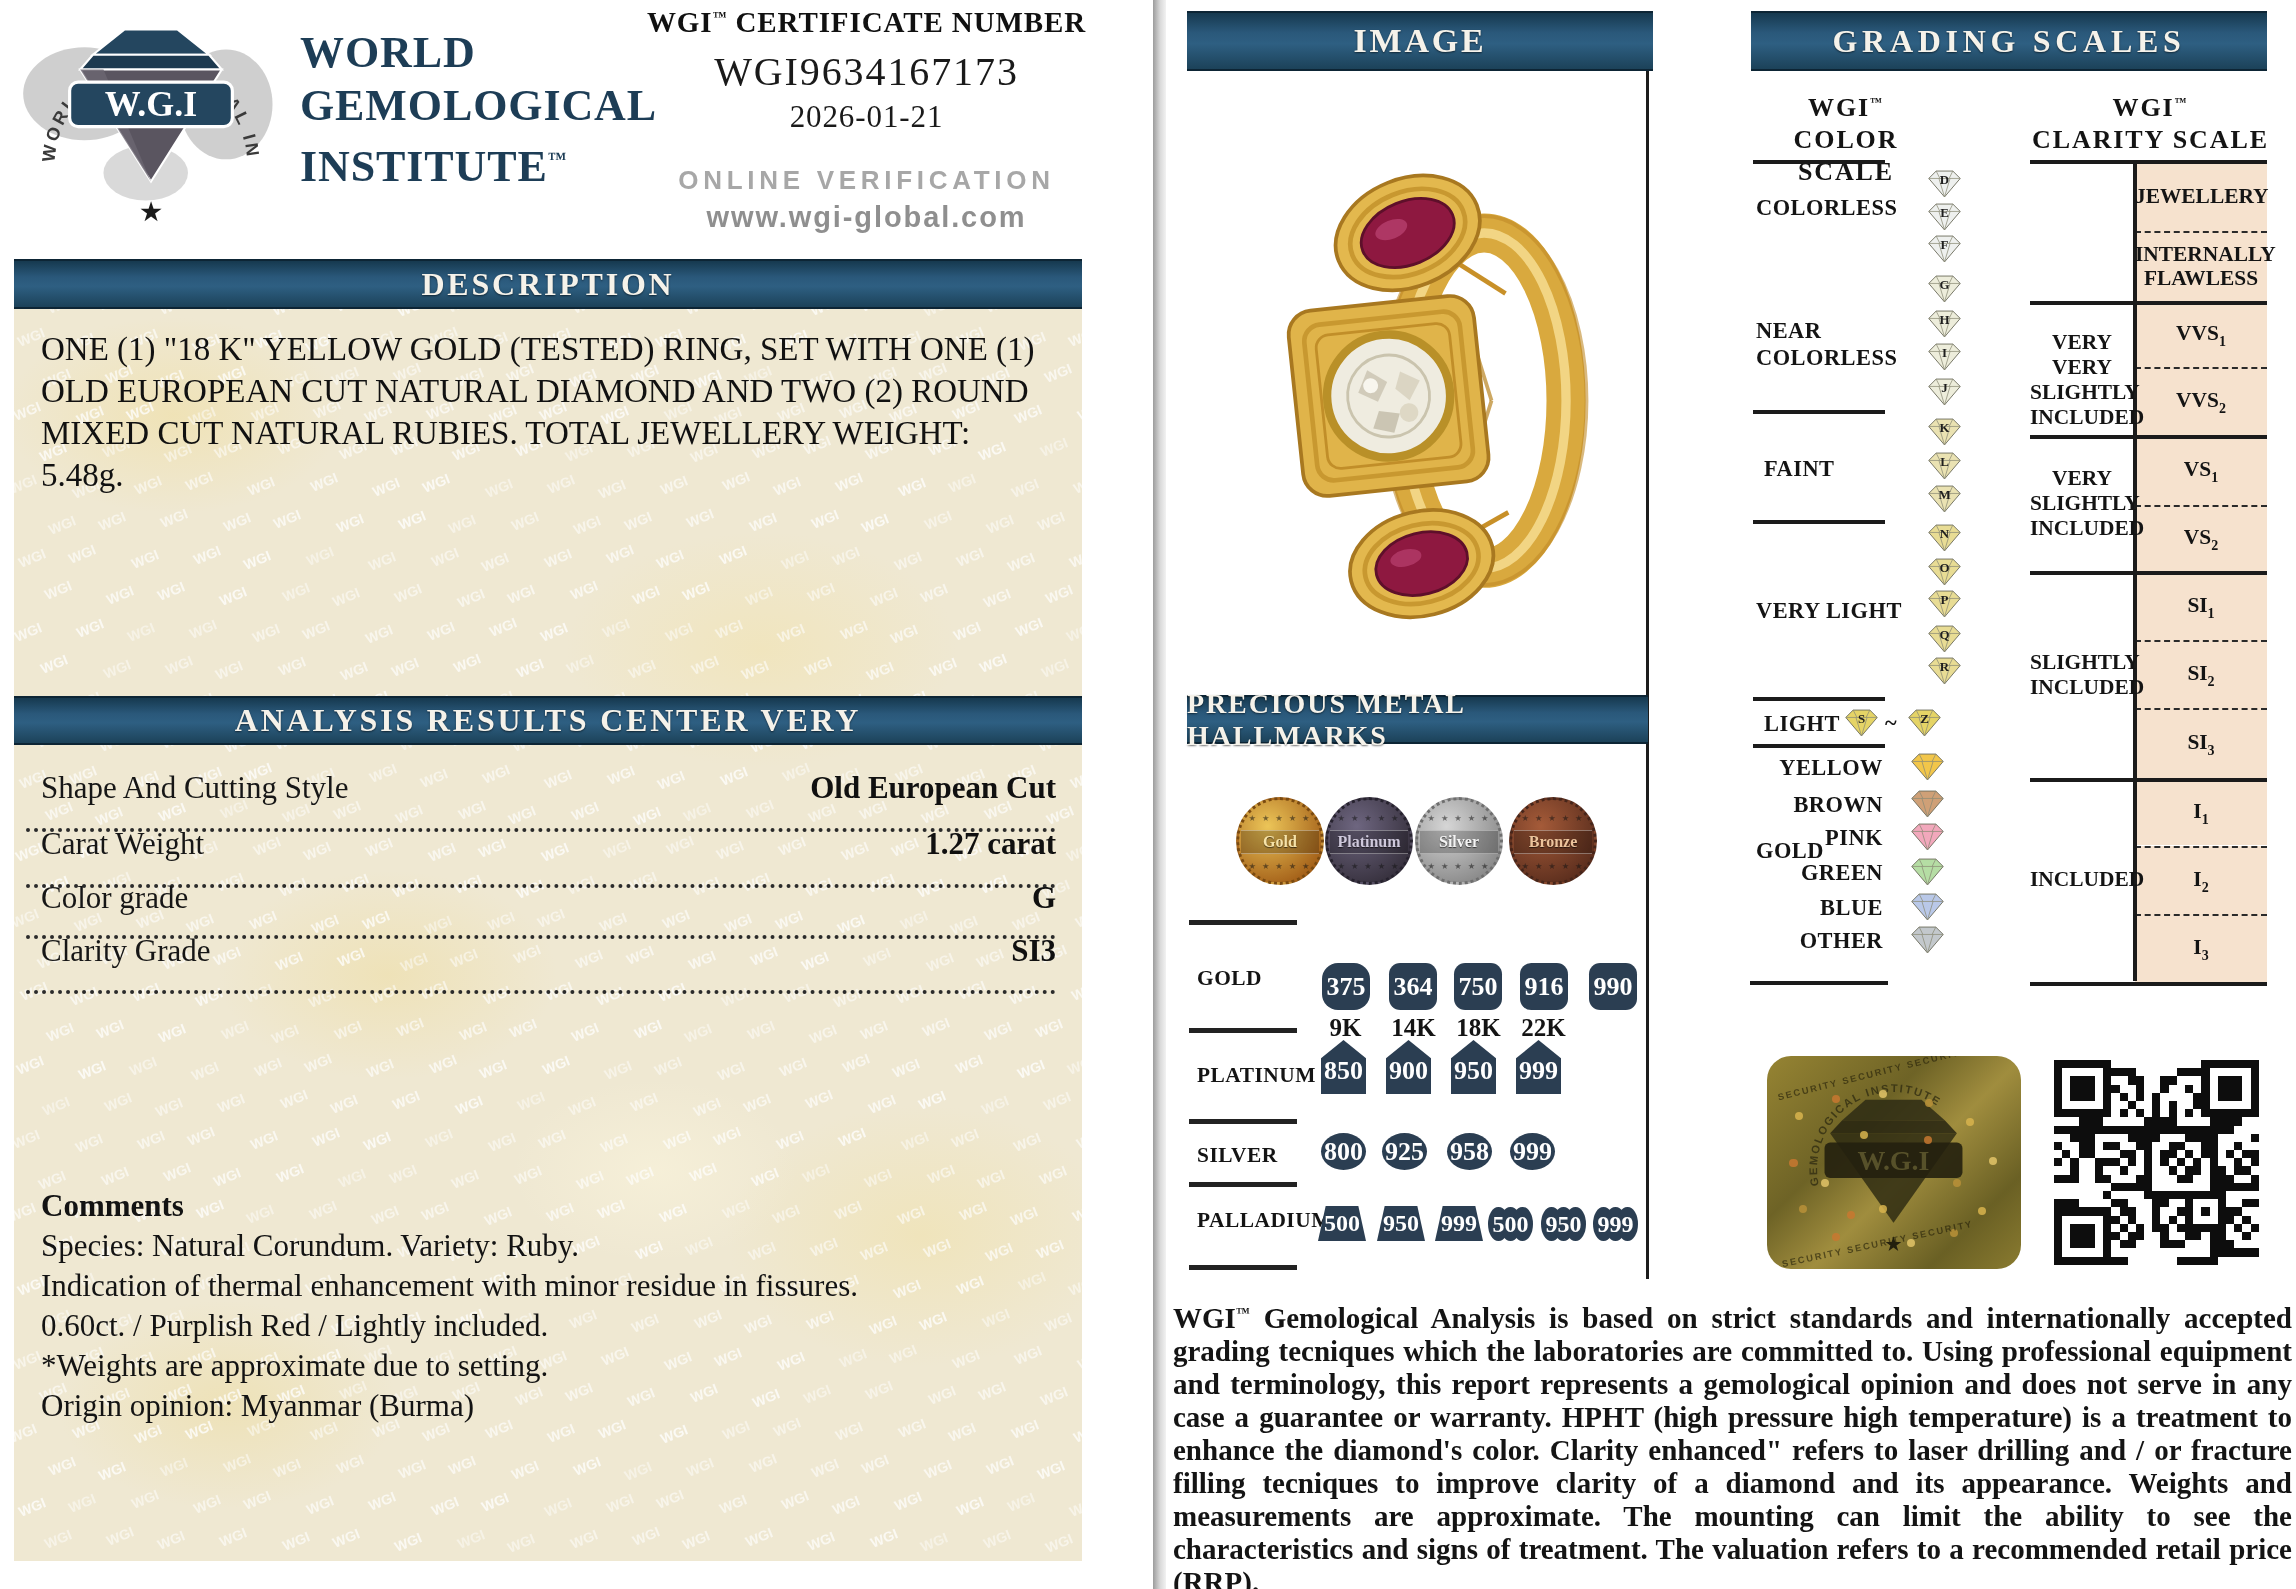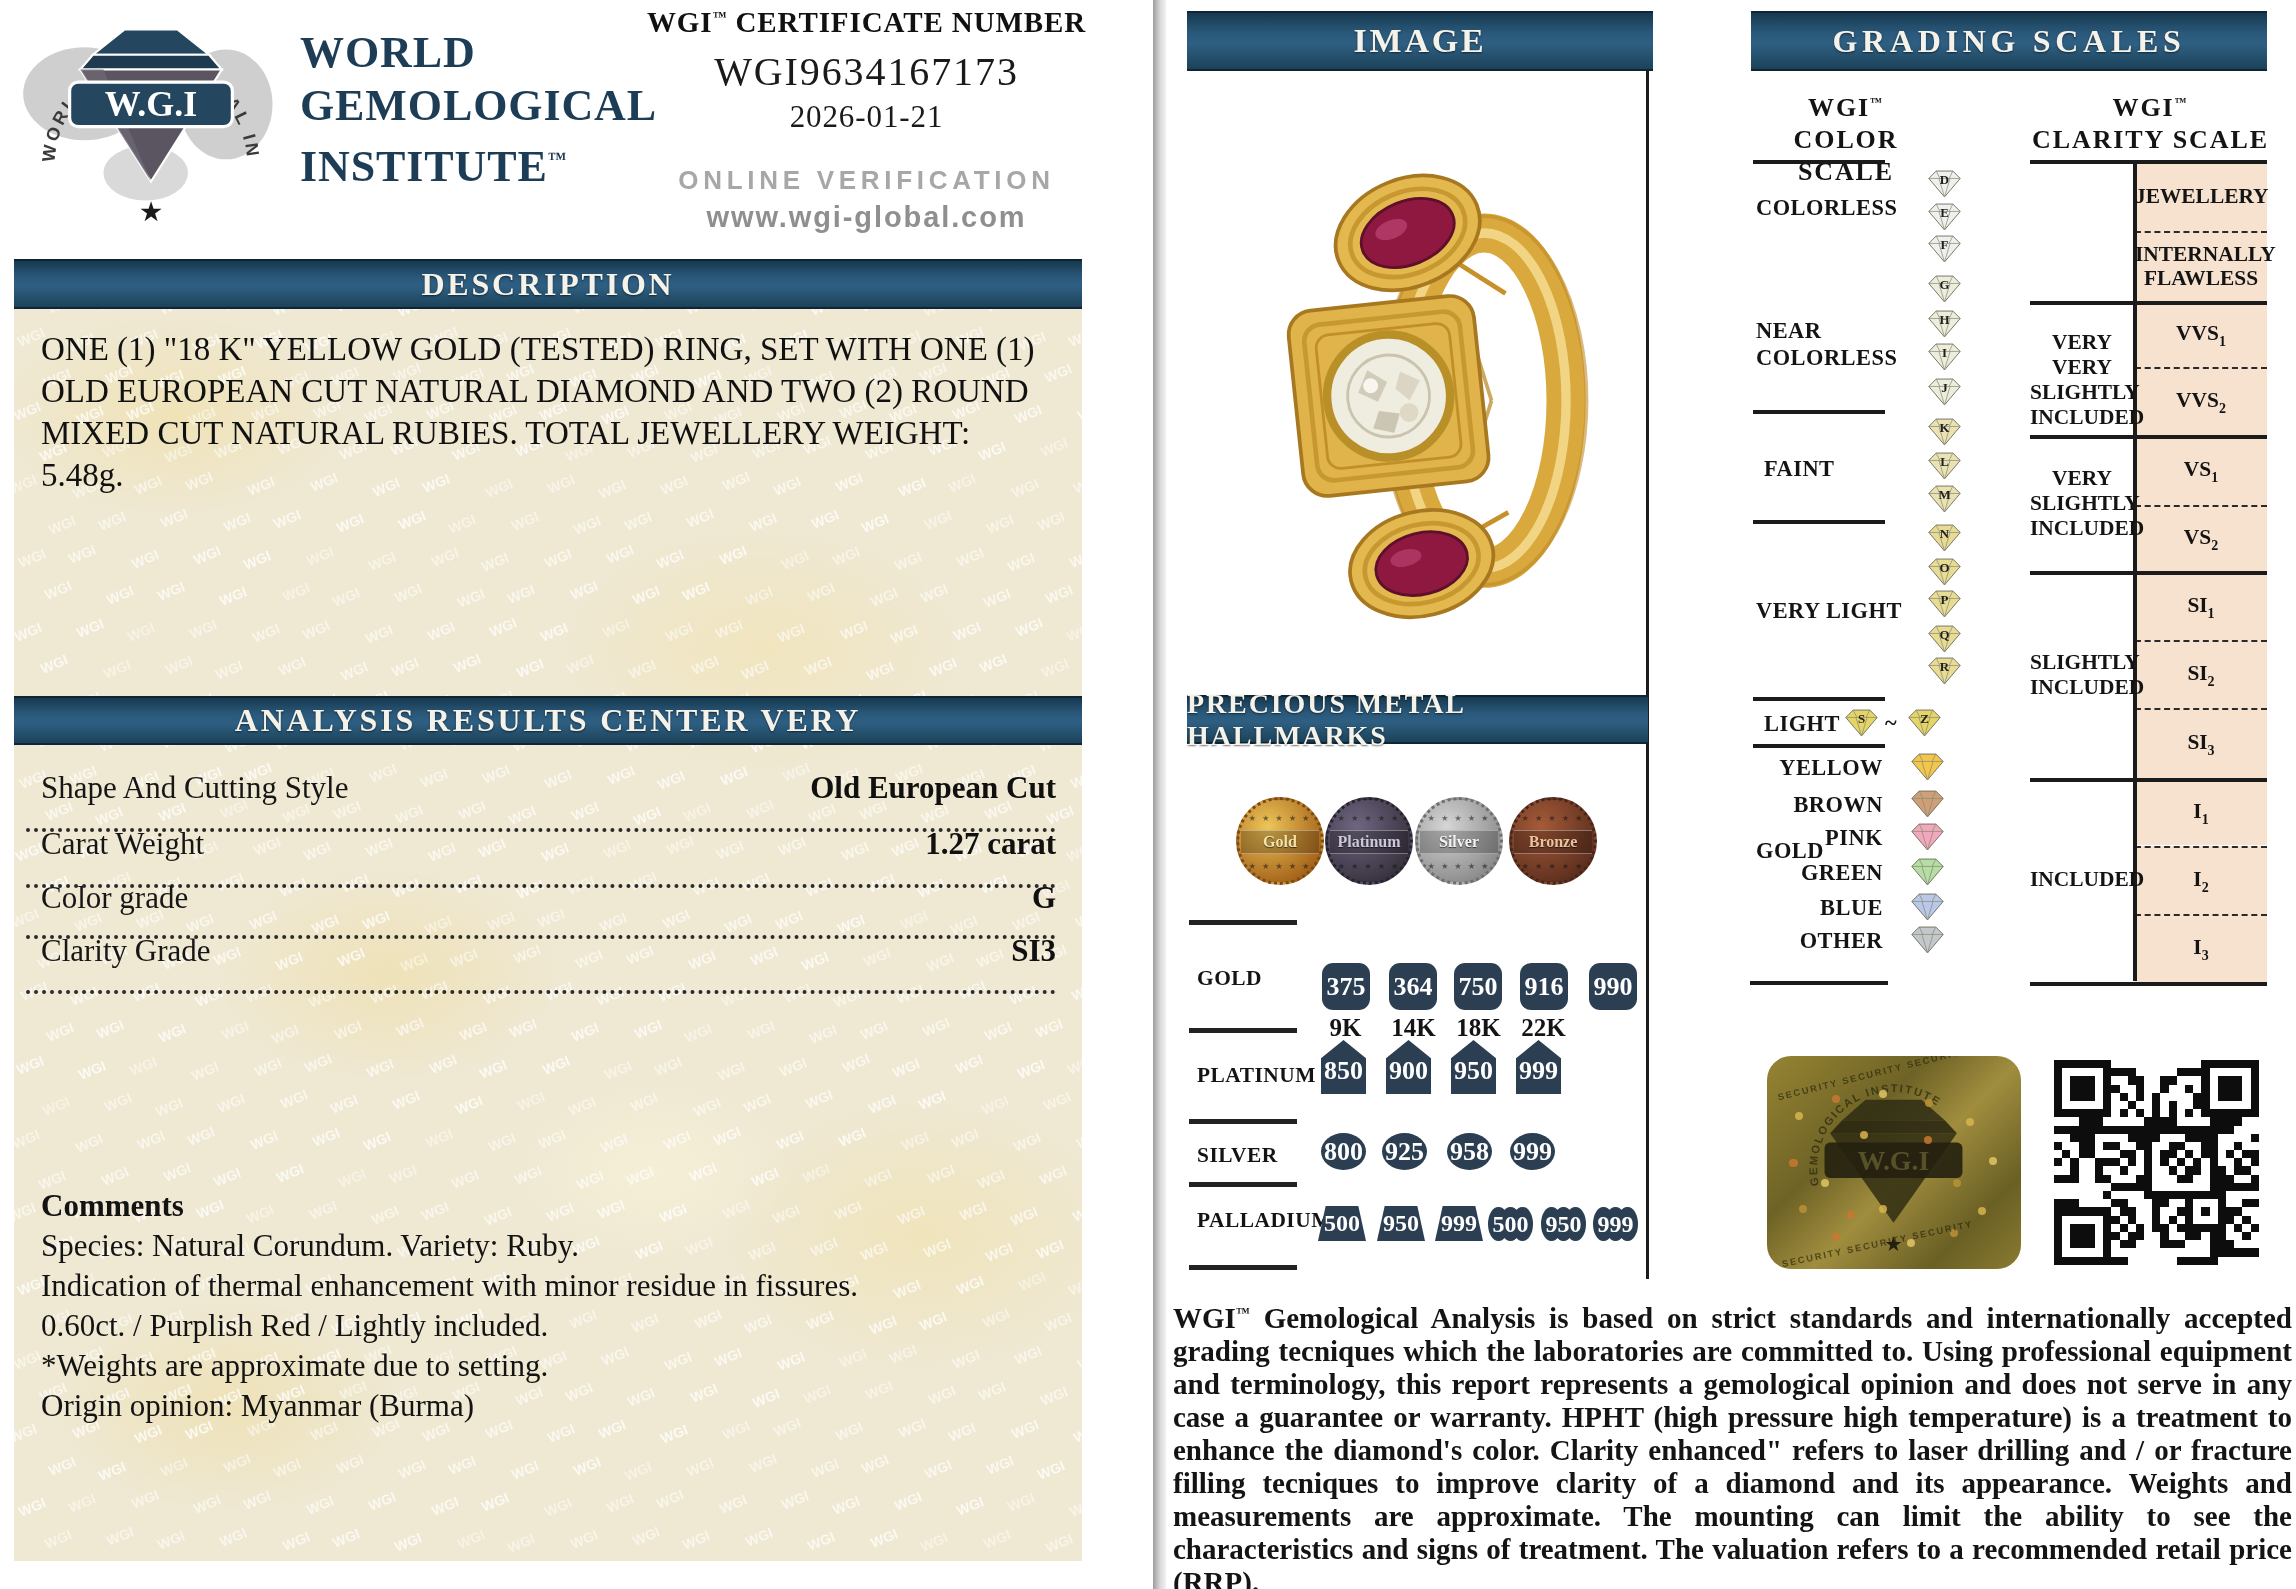--- a/index.html
+++ b/index.html
@@ -1262,21 +1262,21 @@
         <div class="stars" style="bottom: 14%;">★ ★ ★ ★ ★</div>
       </div>
     </div>
   <div id="hallmarkRows">
       <div class="hdiv" style="top: 920px;"></div>
       <div class="hdiv" style="top: 1028px;"></div>
       <div class="hdiv" style="top: 1119px;"></div>
       <div class="hdiv" style="top: 1182px;"></div>
       <div class="hdiv" style="top: 1265px;"></div>
       <div class="metalLabel" style="top: 966px;">GOLD</div>
-      <div class="mark tag" style="left: 1322px; top: 963px; width: 48px; height: 47px;">375</div>
+      <div class="mark tag" style="left: 1322px; top: 963px; width: 48px; height: 47px; border-radius: 16px;">375</div>
       <div class="karat" style="left: 1314px; top: 1014px; width: 63px;">9K</div>
       <div class="mark tag" style="left: 1389px; top: 963px; width: 48px; height: 47px;">364</div>
       <div class="karat" style="left: 1382px; top: 1014px; width: 63px;">14K</div>
       <div class="mark tag" style="left: 1454px; top: 963px; width: 48px; height: 47px;">750</div>
       <div class="karat" style="left: 1447px; top: 1014px; width: 63px;">18K</div>
       <div class="mark tag" style="left: 1520px; top: 963px; width: 48px; height: 47px;">916</div>
       <div class="karat" style="left: 1512px; top: 1014px; width: 63px;">22K</div>
       <div class="mark tag" style="left: 1589px; top: 963px; width: 48px; height: 47px;">990</div>
       <div class="metalLabel" style="top: 1063px;">PLATINUM</div>
       <div class="mark house" style="left: 1321px; top: 1040px; width: 45px; height: 54px;">850</div>

